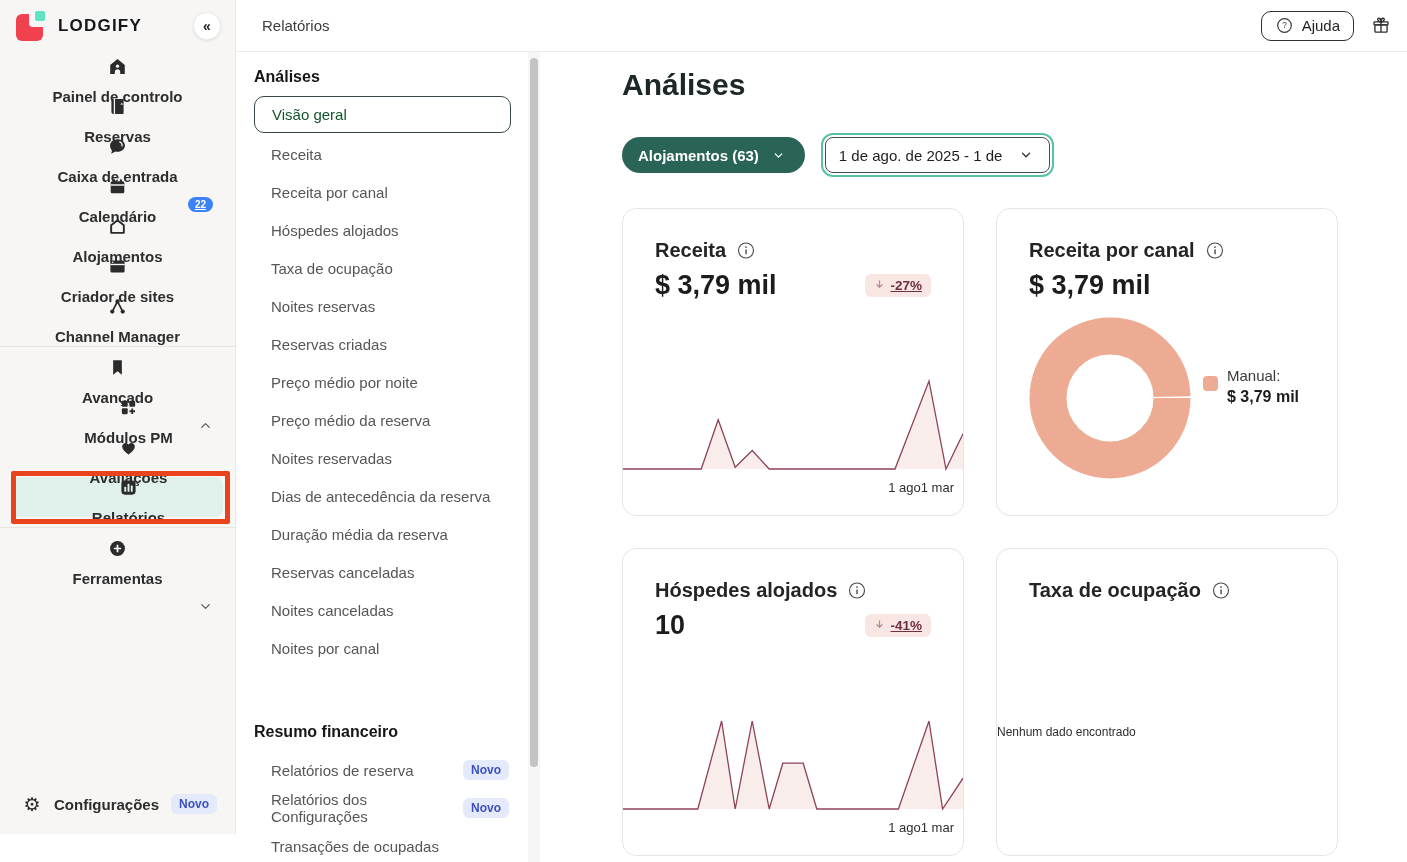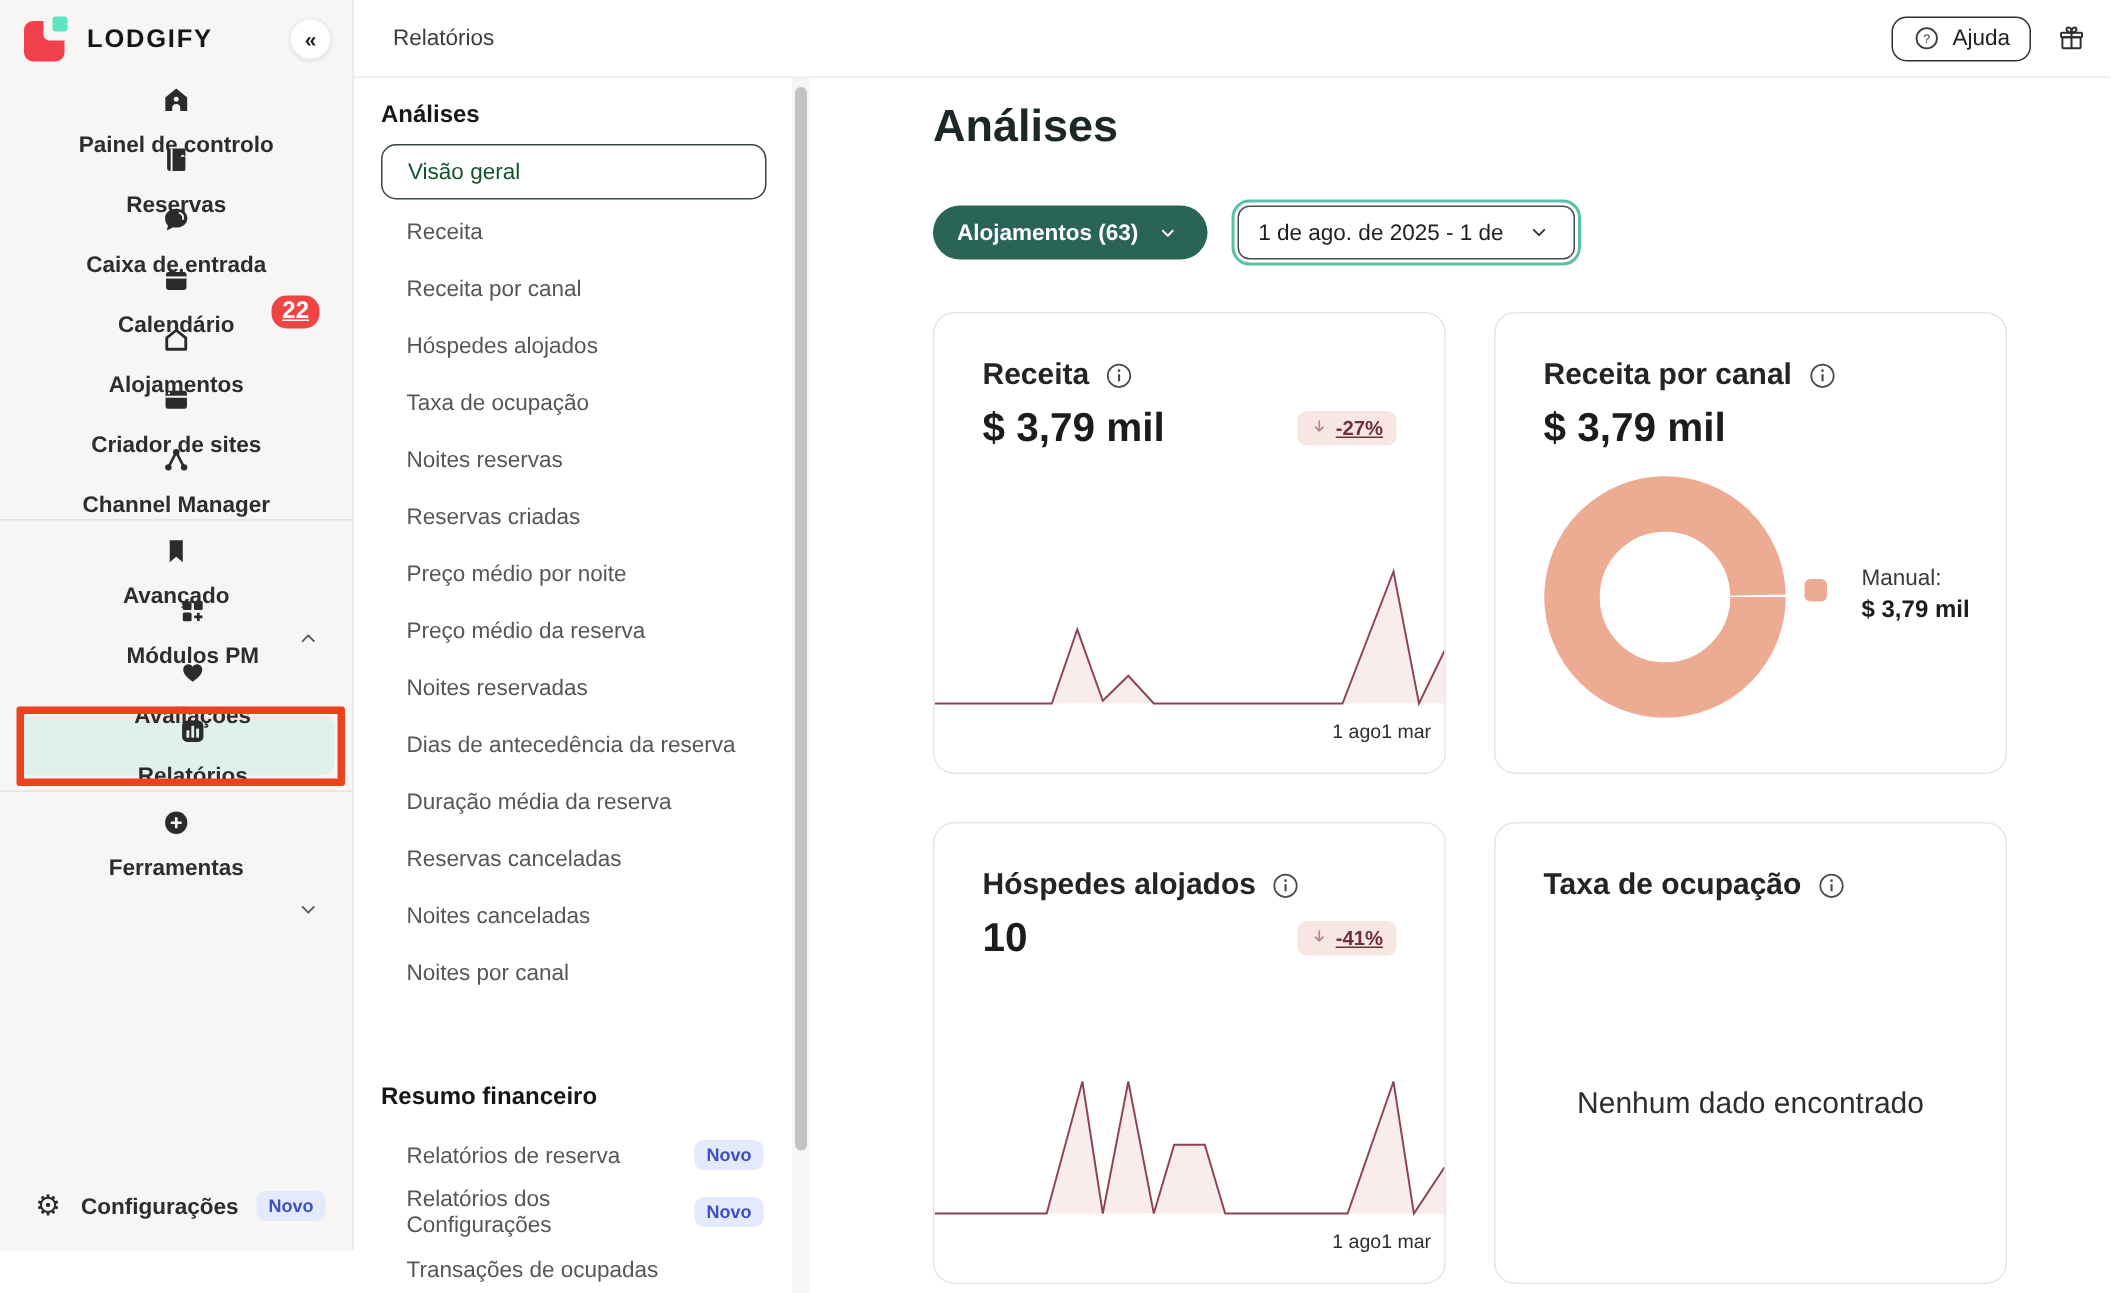--- a/index.html
+++ b/index.html
@@ -21,21 +21,21 @@
                   background:#fff; border:1px solid #ededea; box-shadow:0 1px 3px rgba(0,0,0,.09);
                   display:flex; align-items:center; justify-content:center;
                   font-size:14px; font-weight:700; color:#222; cursor:pointer; }
   .nav { padding-top:4px; }
   .nav-item { display:flex; align-items:center; height:40px; margin:0 12px; padding:0 10px;
               gap:12px; border-radius:8px; font-size:15px; font-weight:600; color:#2d2d2d; cursor:pointer;flex-direction:column; }
   .nav-item.indent { padding-left:32px; }
   .nav-item.selected { background:#e0f1ec; }
   .icon { width:20px; flex:0 0 20px; display:flex; align-items:center; justify-content:center; }
   .icon svg { display:block; }
-  .count-badge { margin-left:auto; background:#ef4444; color:#fff; font-size:16px; font-weight:700;
+  .count-badge { margin-left:auto; background:#3b82f6; color:#fff; font-size:10px; font-weight:700;
                  padding:2px 7px; border-radius:10px;text-decoration:underline; }
   .nav-chevron { margin-left:auto; display:flex; }
   .nav-divider { height:1px; background:#e5e3e0; margin:10px 0; }
   .annotation-box { position:absolute; left:11px; top:471px; width:219px; height:53px;
                     border:5px solid #e8431c; border-radius:2px; pointer-events:none; z-index:5; }
   .sidebar-footer { margin-top:auto; margin-bottom:8px; height:44px; display:flex; align-items:center;
                     gap:12px; padding:0 10px 0 22px; font-size:15px; font-weight:600; color:#2d2d2d; cursor:pointer; }
   .gear-glyph { font-family:"DejaVu Sans", sans-serif; font-size:19px; color:#2b2b2b; line-height:1; }
   .novo-badge { background:#e4e9fb; color:#3c50c0; font-size:12px; font-weight:700;
                 padding:3px 8px; border-radius:6px; }
@@ -85,26 +85,26 @@
   .card-title { font-size:20px; font-weight:700; color:#242424; }
   .info-btn { display:flex; background:none; border:none; cursor:pointer; padding:0; }
   .card-value-row { display:flex; align-items:center; justify-content:space-between; padding:8px 32px 0; }
   .card-value { font-size:27px; font-weight:700; color:#1c1c1c; }
   .delta-badge { display:flex; align-items:center; gap:5px; background:#f8e6e3; border-radius:6px;
                  padding:4px 9px; font-size:13.5px; font-weight:600; color:#6e2f3f;text-decoration:underline; }
   .spark { position:absolute; left:0; right:0; bottom:44px; height:96px; }
   .axis-labels { position:absolute; left:10px; right:9px; bottom:20px; display:flex;
                  justify-content:flex-end; font-size:13px; color:#2e2e2e; }
   .donut-wrap { position:absolute; left:32px; top:108px; width:162px; height:162px; }
-  .legend { position:absolute; left:206px; top:166px; display:flex; gap:23px; }
+  .legend { position:absolute; left:206px; top:156px; display:flex; gap:9px; }
   .legend-swatch { width:15px; height:15px; border-radius:4px; background:#edab93; margin-top:11px; flex:0 0 15px; }
   .legend-label { font-size:15px; color:#3a3a3a; line-height:1.4; }
   .legend-value { font-size:16px; font-weight:700; color:#1c1c1c; line-height:1.4; }
-  .empty-msg { position:absolute; left:0; right:0; top:176px; text-align:center;
-               font-size:20px; color:#2e2e2e; }
+  .empty-msg { position:absolute; left:0; right:0; top:176px; text-align:left;
+               font-size:12px; color:#2e2e2e; }
 </style>
 </head>
 <body>
 
 <div class="sidebar">
   <div class="logo-row">
     <div class="logo-mark">
       <div class="logo-red"></div>
         <div class="logo-cut"></div>
         <div class="logo-mint"></div>

